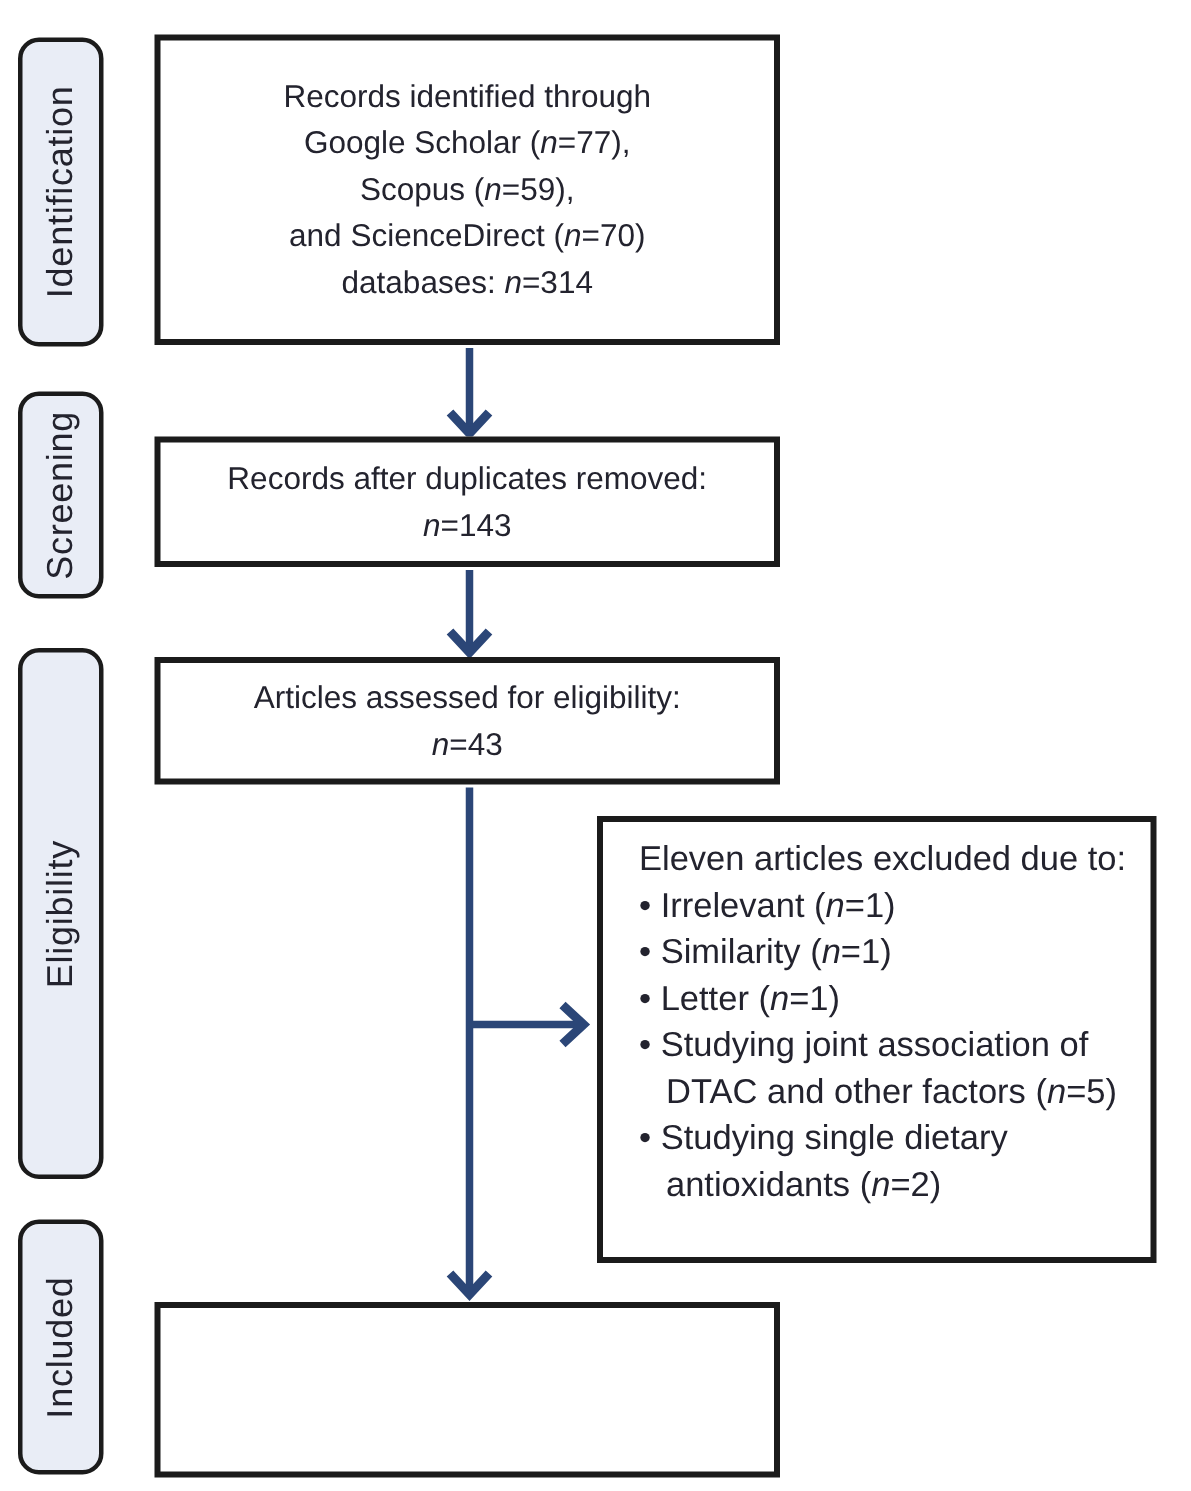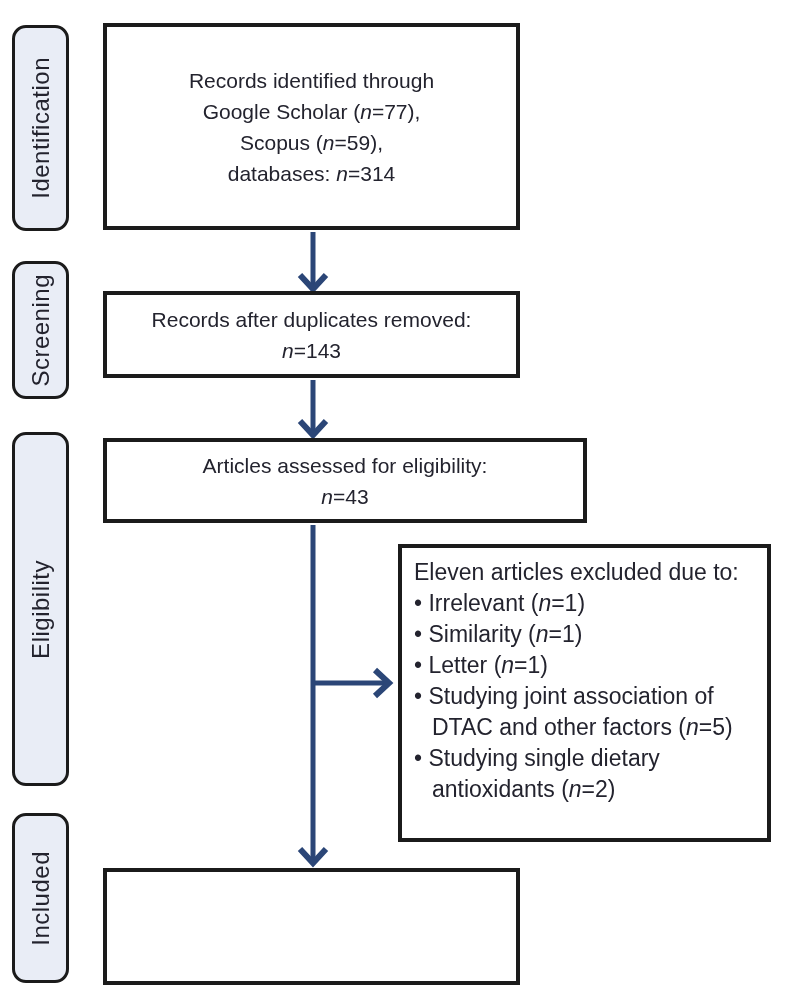--- a/index.html
+++ b/index.html
@@ -48,32 +48,32 @@
     flex-direction: column;
     align-items: center;
     justify-content: center;
     text-align: center;
     font-size: 21px;
     line-height: 31px;
     color: #23232e;
   }
   #box-identified          { left: 103px; top: 23px;  width: 417px; height: 207px; }
   #box-duplicates-removed  { left: 103px; top: 291px; width: 417px; height: 87px; text-align: right;  }
-  #box-assessed            { left: 103px; top: 438px; width: 484px; height: 85px;  }
+  #box-assessed            { left: 103px; top: 438px; width: 417px; height: 85px;  }
   #box-included            { left: 103px; top: 868px; width: 417px; height: 117px; }
 
   #box-excluded {
     position: absolute;
     left: 398px; top: 544px; width: 373px; height: 298px;
     background: #ffffff;
     border: 4px solid #1b1b1b;
     font-size: 23px;
     line-height: 31px;
     color: #23232e;
-    padding: 9px 8px 8px 12px;
+    padding: 9px 8px 8px 24px;
     text-align: left;
   }
   #box-excluded .reasons { margin-top: 0; }
   .reason {
     padding-left: 18px;
     text-indent: -18px;
   }
   i { font-style: italic; }
 
   
@@ -124,20 +124,21 @@
         <line x1="313" y1="683" x2="386" y2="683" stroke-width="5"></line>
         <polyline points="375,670 389,683 375,696" stroke-width="6"></polyline>
       </g>
     </g>
   </svg>
 
   <div class="flowbox" id="box-identified">
       <div class="line">Records identified through</div>
       <div class="line">Google Scholar (<i>n</i>=77),</div>
       <div class="line">Scopus (<i>n</i>=59),</div>
+      <div class="line">and ScienceDirect (<i>n</i>=70)</div>
       <div class="line">databases: <i>n</i>=314</div>
     </div>
 
   <div class="flowbox" id="box-duplicates-removed">
       <div class="line">Records after duplicates removed:</div>
       <div class="line"><i>n</i>=143</div>
     </div>
 
   <div class="flowbox" id="box-assessed">
       <div class="line">Articles assessed for eligibility:</div>

